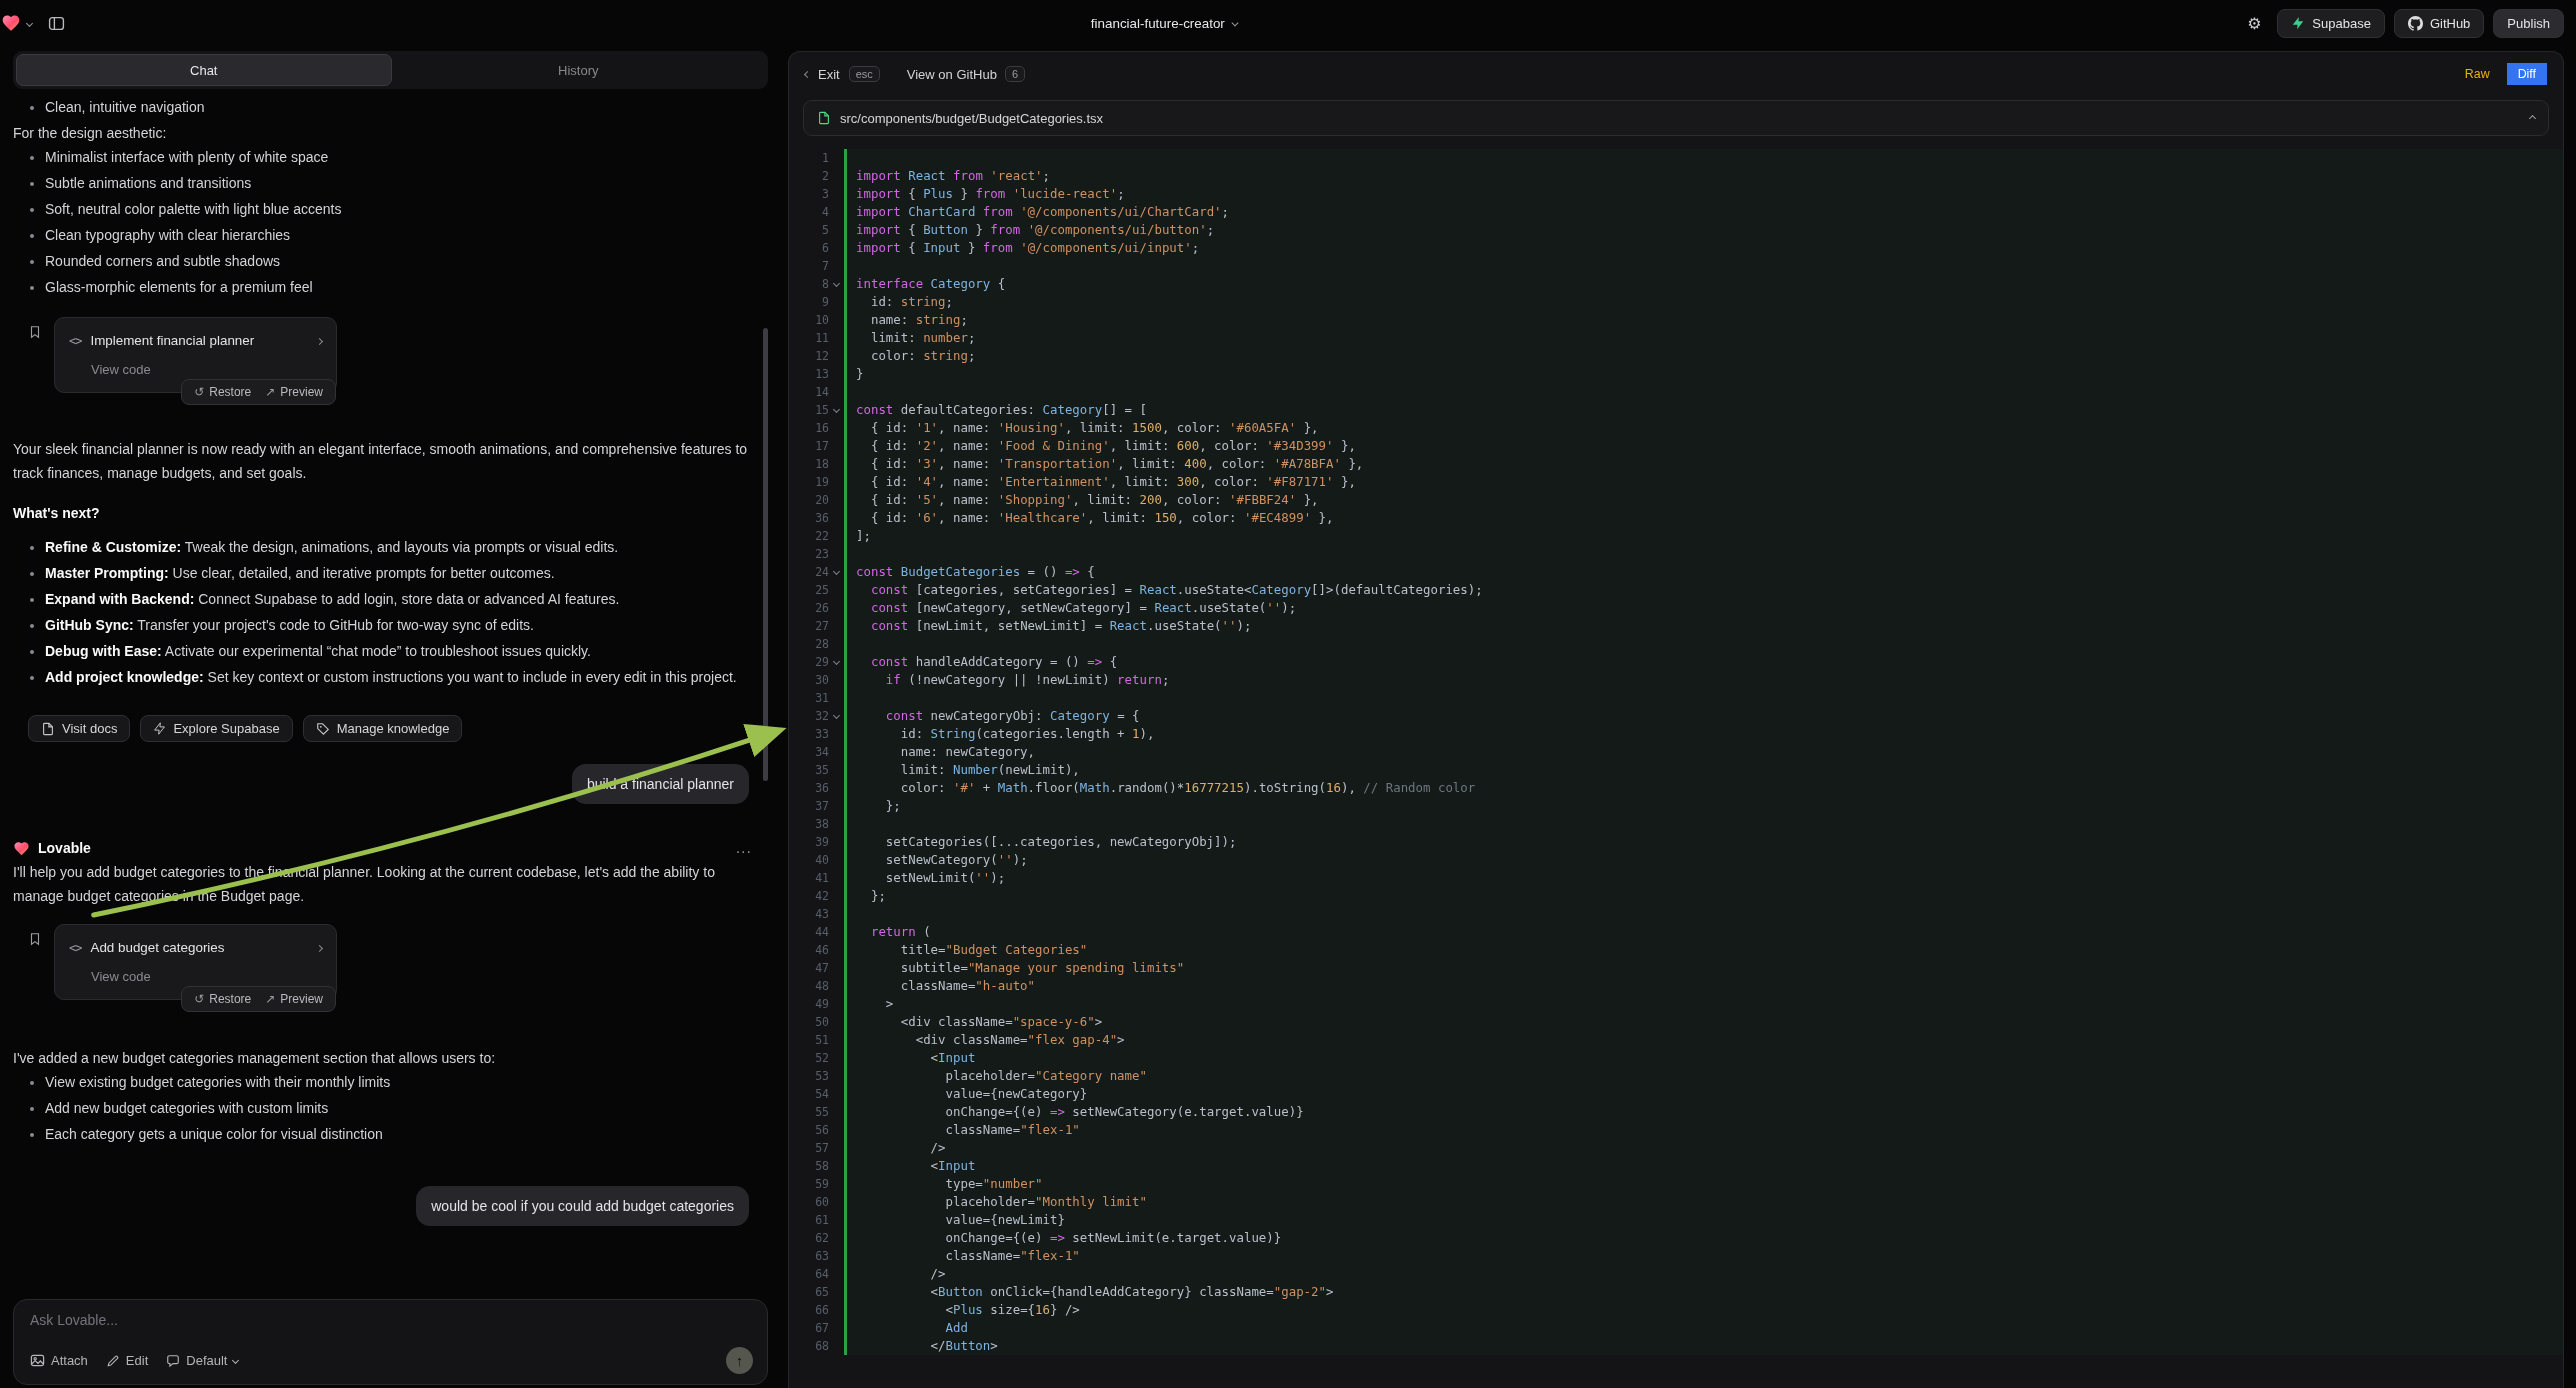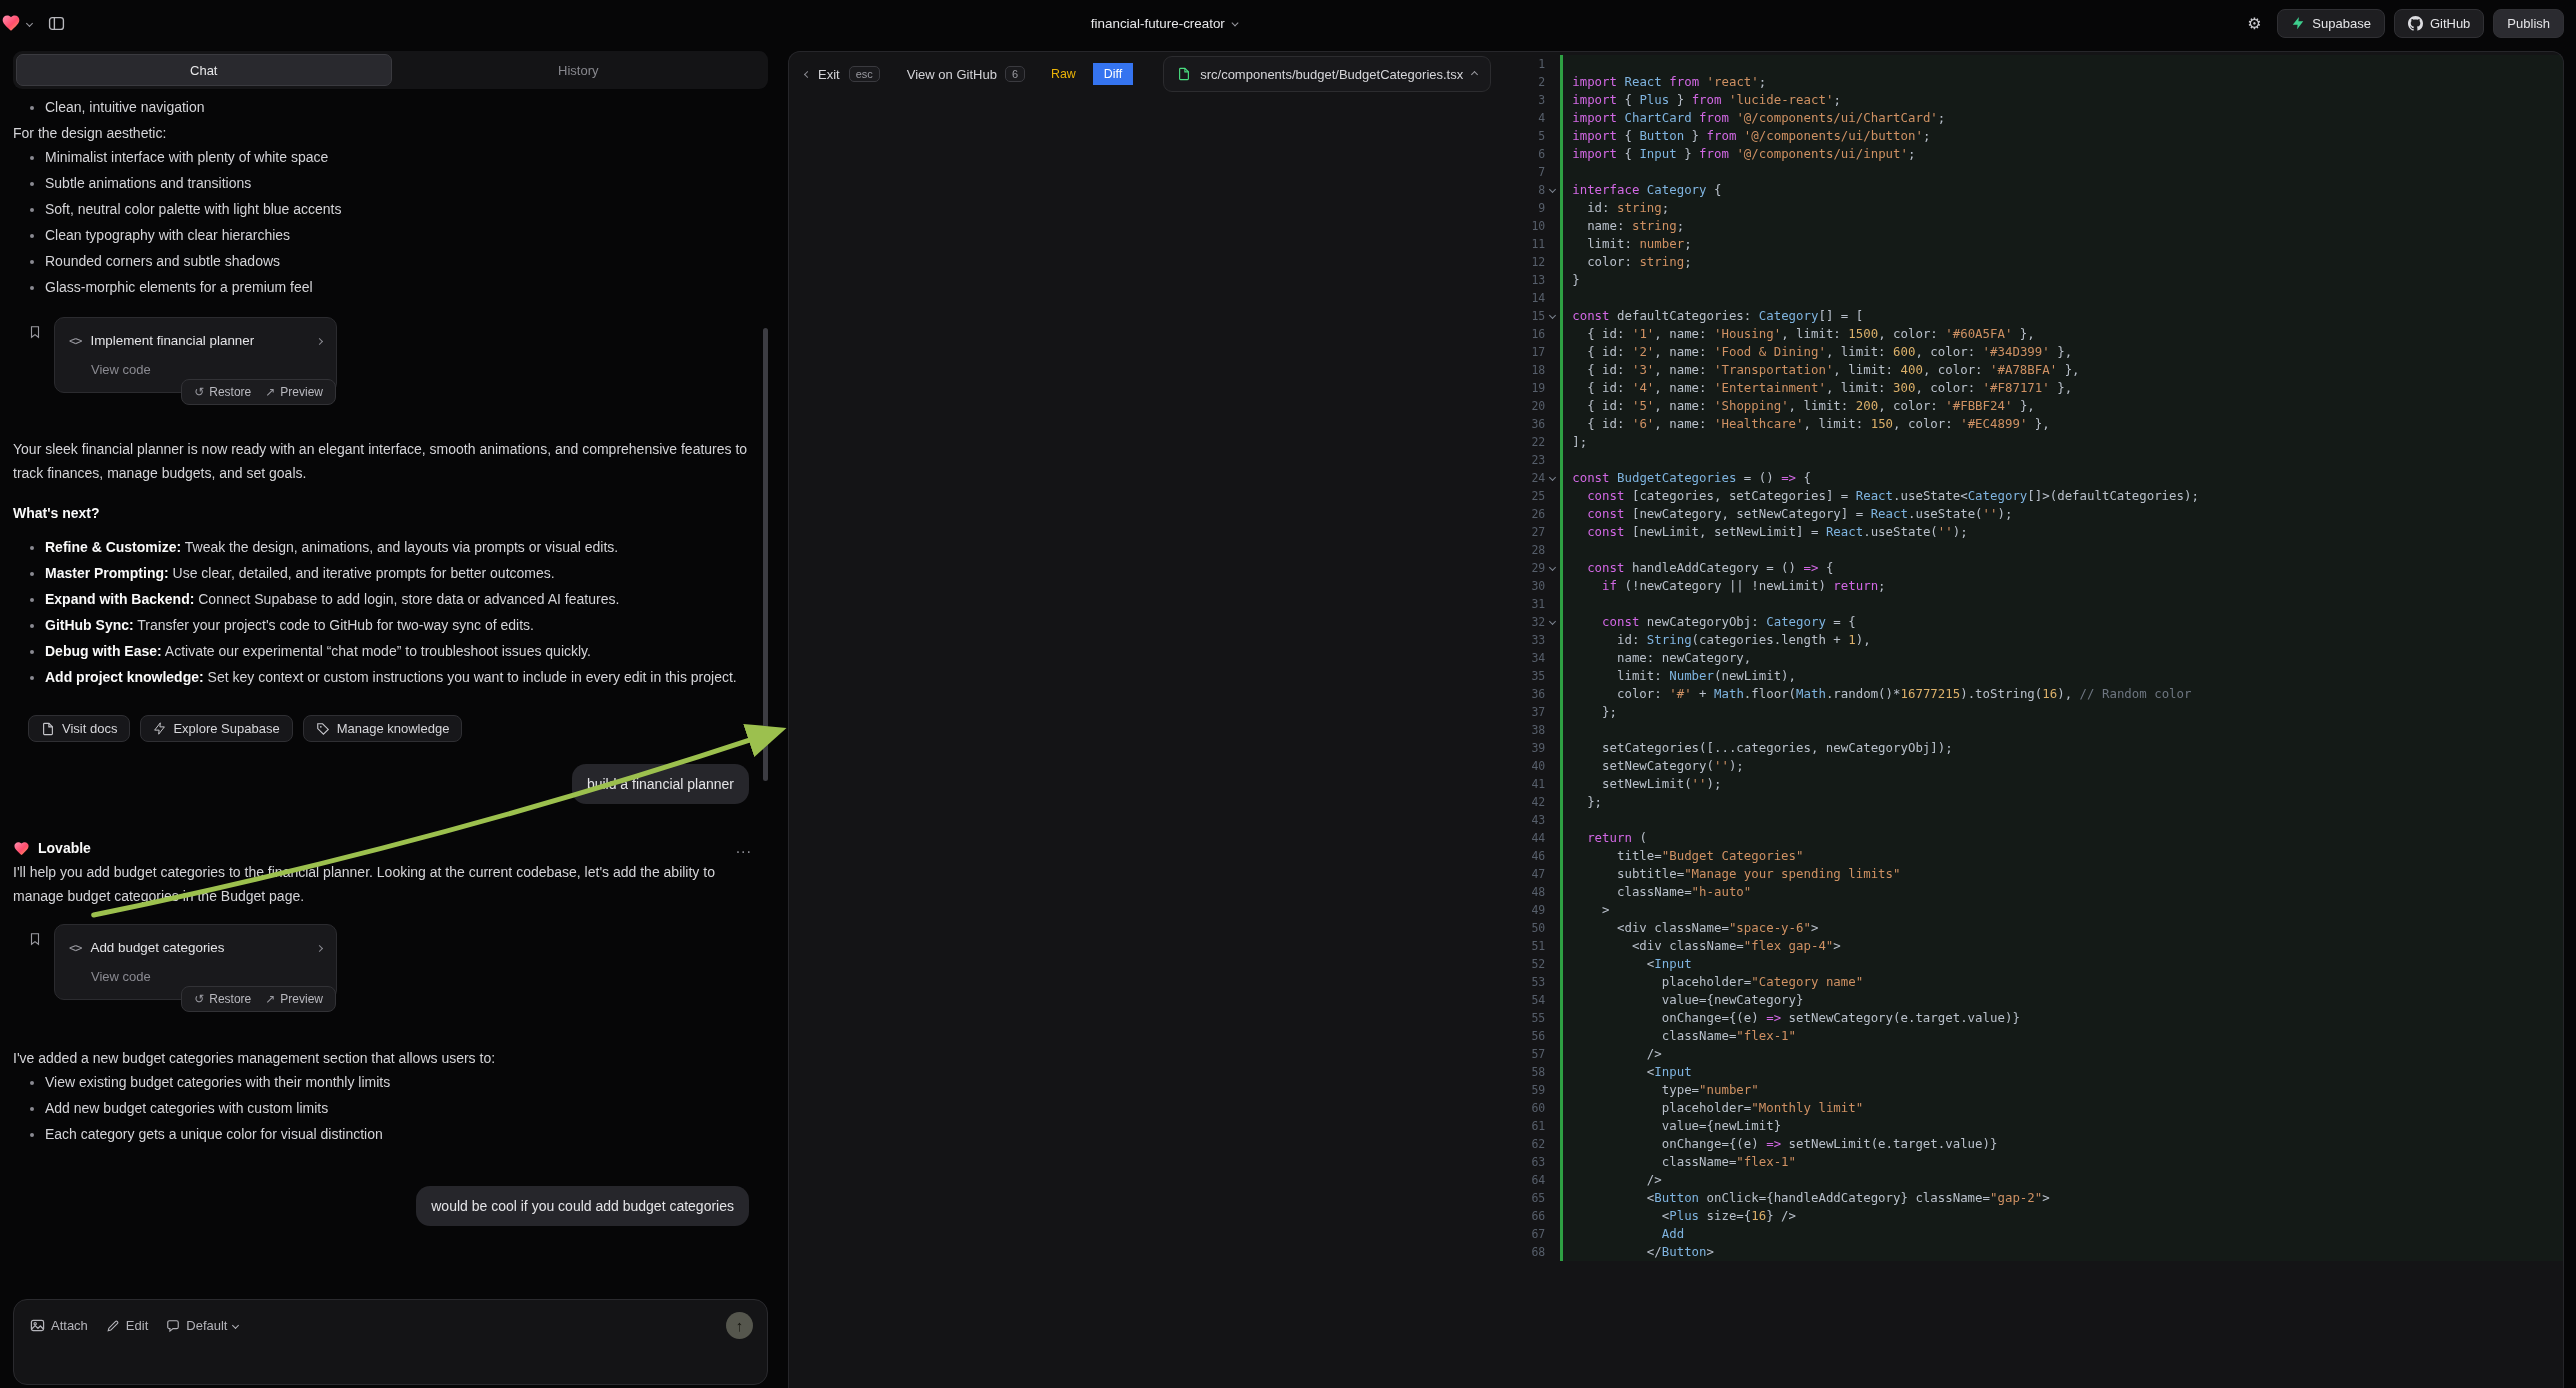--- a/index.html
+++ b/index.html
@@ -70,21 +70,21 @@
   .chat-scrollbar { position:absolute; right:0px; top:239px; width:5px; height:453px; background:#3c3c42; border-radius:3px; cursor:grab; }
 
   
   .composer { flex:none; height:86px; margin-bottom:3px; background:#141416; border:1px solid #2a2a2e; border-radius:14px; padding:12px 14px 10px 16px; display:flex; flex-direction:column; }
   .composer-input { color:#74747c; font-size:14px; flex:1; cursor:text; }
   .composer-row { display:flex; align-items:center; gap:18px; color:#b4b4ba; font-size:13px; }
   .c-item { display:flex; align-items:center; gap:6px; background:none; border:none; color:#b4b4ba; font-size:13px; cursor:pointer; }
   .send { margin-left:auto; width:27px; height:27px; border-radius:50%; border:none; background:#55564d; color:#16160f; font-size:15px; line-height:27px; text-align:center; cursor:pointer; }
 
   
-  .code-panel { flex:1; background:#141416; border:1px solid #26262a; border-bottom:none; border-radius:12px 12px 0 0; display:flex; overflow:hidden; }
+  .code-panel { flex:1; background:#141416; border:1px solid #26262a; border-bottom:none; border-radius:12px 12px 0 0; display:flex; flex-direction:column; overflow:hidden; }
   .code-header { height:44px; flex:none; display:flex; align-items:center; padding:0 16px; gap:9px; font-size:13px; color:#d4d4d8; }
   .exit-btn { display:flex; align-items:center; gap:8px; background:none; border:none; color:#d4d4d8; font-size:13px; cursor:pointer; }
   .exit-btn .chev { color:#8a8a91; }
   .kbd { border:1px solid #3a3a3f; background:#1a1a1d; border-radius:5px; padding:1px 6px; font-size:11px; color:#9a9aa1; }
   .gh-link { display:flex; align-items:center; gap:8px; background:none; border:none; color:#d4d4d8; font-size:13px; margin-left:18px; cursor:pointer; }
   .badge { border:1px solid #3a3a3f; background:#1a1a1d; border-radius:5px; padding:1px 6px; font-size:11px; color:#9a9aa1; }
   .hdr-spacer { flex:1; }
   .raw-btn { background:none; border:none; color:#eab308; font-size:12.4px; cursor:pointer; padding:4px 8px; }
   .diff-btn { background:#3574f0; border:none; color:#fff; font-size:12.4px; border-radius:0; padding:4px 11px; cursor:pointer; }
 
@@ -307,20 +307,21 @@
           <li>Add new budget categories with custom limits</li>
           <li>Each category gets a unique color for visual distinction</li>
         </ul>
 
         <div class="bubble b2">would be cool if you could add budget categories</div>
 
         <div class="chat-scrollbar"></div>
       </div>
 
       <div class="composer">
+        <div class="composer-input">Ask Lovable...</div>
         <div class="composer-row">
           <button class="c-item">
             <svg viewBox="0 0 16 16" width="15" height="15" fill="none" stroke="#b4b4ba" stroke-width="1.3">
                 <rect x="1.5" y="2.5" width="13" height="11" rx="2"></rect>
                 <circle cx="5.5" cy="6" r="1.2"></circle>
                 <path d="M1.5 12l4-4 3 3 2.5-2.5 3.5 3.5"></path>
               </svg>
             <span>Attach</span>
           </button>
           <button class="c-item">

